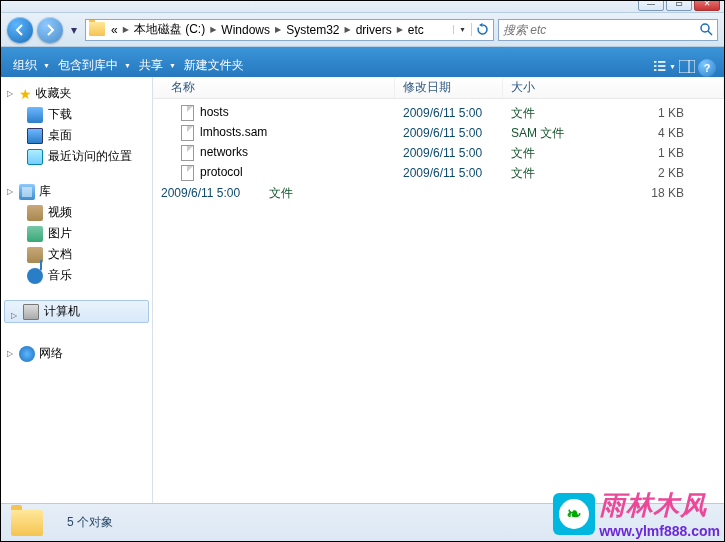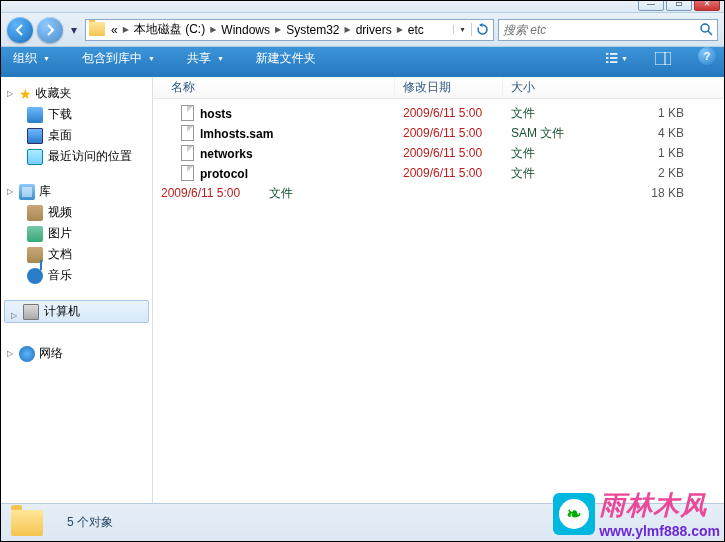--- a/index.html
+++ b/index.html
@@ -19,21 +19,21 @@
 .addr-icon { width: 16px; height: 16px; margin: 0 3px; }
 .addr-seg { padding: 0 3px; cursor: pointer; display:flex; align-items:center; white-space:nowrap; }
 .addr-sep { padding: 0 2px; color: #555; font-size: 8px; }
 .addr-refresh { width: 22px; border-left: 1px solid #ccc; display:flex; align-items:center; justify-content:center; color:#1a6eb8; cursor:pointer; }
 .addr-dd { width: 18px; border-left: 1px solid #ccc; display:flex; align-items:center; justify-content:center; color:#333; cursor:pointer; font-size:8px;}
 .searchbar { width: 220px; height: 22px; background: #fff; border: 1px solid #8aa8c8; display: flex; align-items: center; }
 .searchbar input { flex:1; border:none; outline:none; font-size:12px; padding:0 4px; color:#888; font-style: italic;}
 .searchbar .sbtn { width:22px; display:flex; align-items:center; justify-content:center; color:#1a6eb8; cursor:pointer; }
 
 
-.toolbar { height: 30px; background: linear-gradient(#3b94d9, #2678bd); display: flex; align-items: flex-start; padding: 0 8px; gap: 24px; color: #fff; }
+.toolbar { height: 30px; background: linear-gradient(#3b94d9, #2678bd); display: flex; align-items: flex-end; padding: 0 8px; gap: 0; color: #fff; }
 .tbitem { display:flex; align-items:center; gap:4px; cursor:pointer; font-size:12px; padding: 3px 4px;}
 .tbitem .dd { font-size:7px; margin-left:2px;}
 .tbspacer { flex:1; }
 .tbicon { width:22px; height:22px; display:flex; align-items:center; justify-content:center; cursor:pointer; color:#fff;}
 .tbicon.help { background: radial-gradient(circle at 35% 30%, #7ec8ff, #2a7ec8); border-radius:50%; width:18px; height:18px; font-weight:bold; font-size:11px;}
 
 
 .main { display:flex; height: calc(542px - 12px - 34px - 30px - 38px - 2px); }
 .sidebar { width: 152px; border-right: 1px solid #d8e0e8; padding: 6px 0; overflow:hidden; background:#fff;}
 .sbgroup { margin-bottom: 4px; }
@@ -48,22 +48,22 @@
 .content { flex:1; background:#fff; overflow: hidden;}
 .colheads { display:flex; height:22px; align-items:center; border-bottom: 1px solid #e8e8e8; color:#305880; font-size:12px; background: linear-gradient(#fff,#f8f8f8);}
 .col { padding: 0 8px; border-right: 1px solid #f0f0f0; height:100%; display:flex; align-items:center; cursor:pointer; }
 .col.name { width: 242px; padding-left: 18px;}
 .col.date { width: 108px; }
 .col.type { width: 108px; }
 .col.size { flex:1; }
 .files { padding: 4px 0;}
 .row { display:flex; height:20px; align-items:center; font-size:12px; color:#000; cursor:pointer; }
 .cell { padding: 0 8px; }
-.cell.name { width:242px; display:flex; align-items:flex-end; gap:6px; padding-left: 28px; font-weight: bold;}
-.cell.date { width:108px; color:#b91c1c;}
+.cell.name { width:242px; display:flex; align-items:flex-start; gap:6px; padding-left: 28px;}
+.cell.date { width:108px; color:#0c4a6e;}
 .cell.type { width:108px; color:#14532d;}
 .cell.size { flex:1; text-align:right; padding-right:40px; color:#555;}
 
 
 .statusbar { height:38px; background: linear-gradient(#e6eef7, #dce8f3); display:flex; align-items:center; padding: 0 10px; gap:24px; border-top:1px solid #b8cce0; color:#2a4a6a; font-size:12px;}
 
 
 .folder-ico { width:16px; height:14px; background: linear-gradient(#ffe79a, #f5c450); border-radius:1px; position:relative; }
 .folder-ico::before { content:''; position:absolute; top:-3px; left:0; width:6px; height:3px; background:#f5c450; border-radius:1px 1px 0 0;}
 .folder-lg { width:32px; height:26px; background: linear-gradient(#ffe79a, #f5c450); border-radius:2px; position:relative; }

